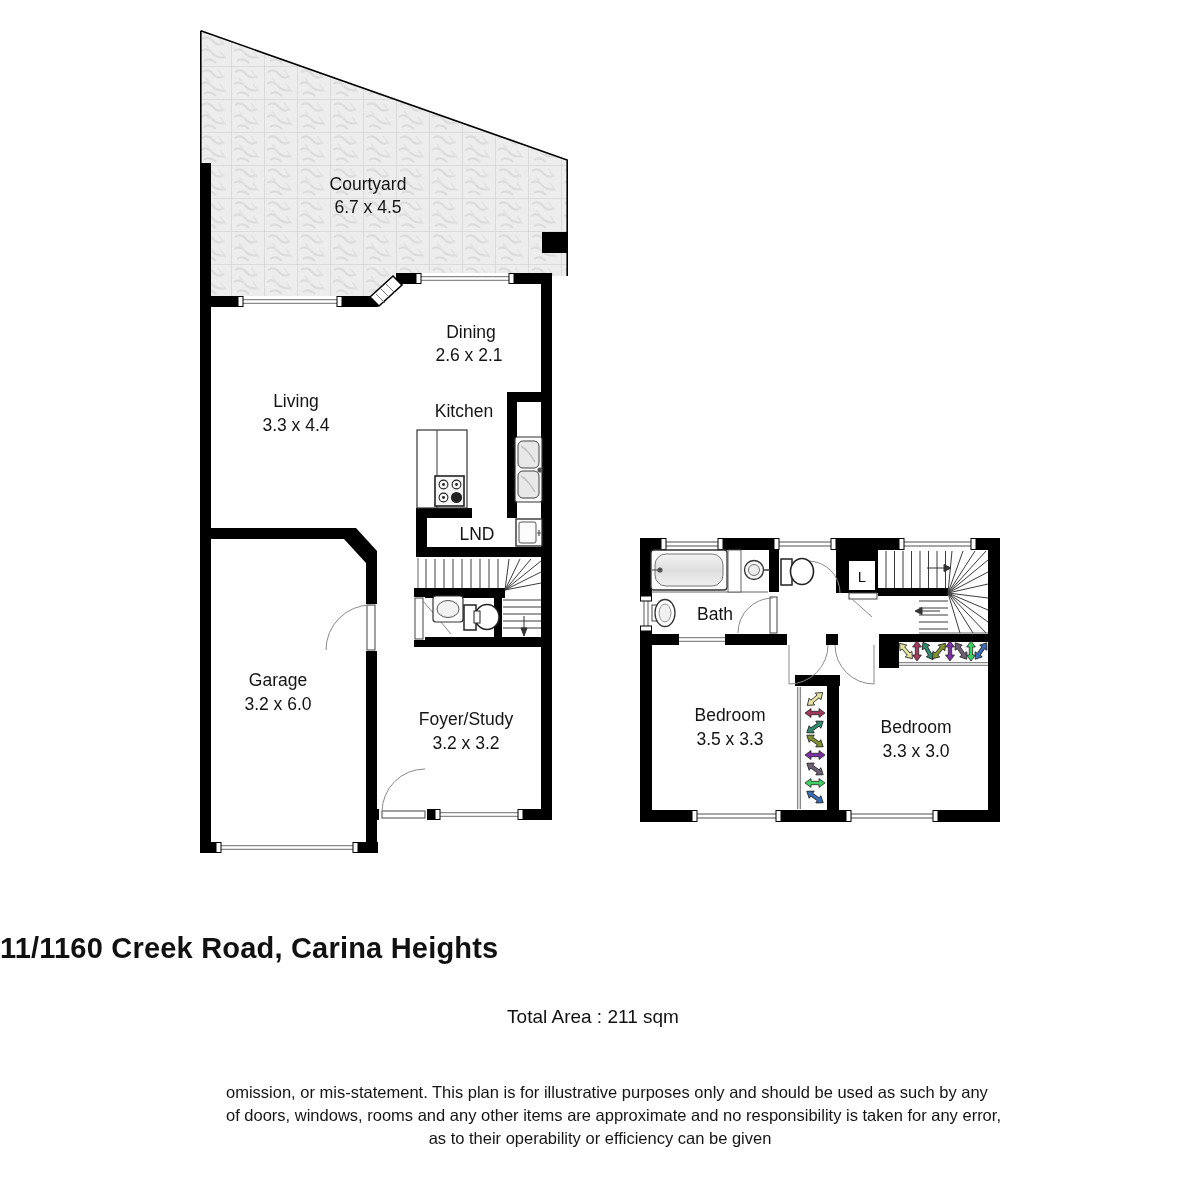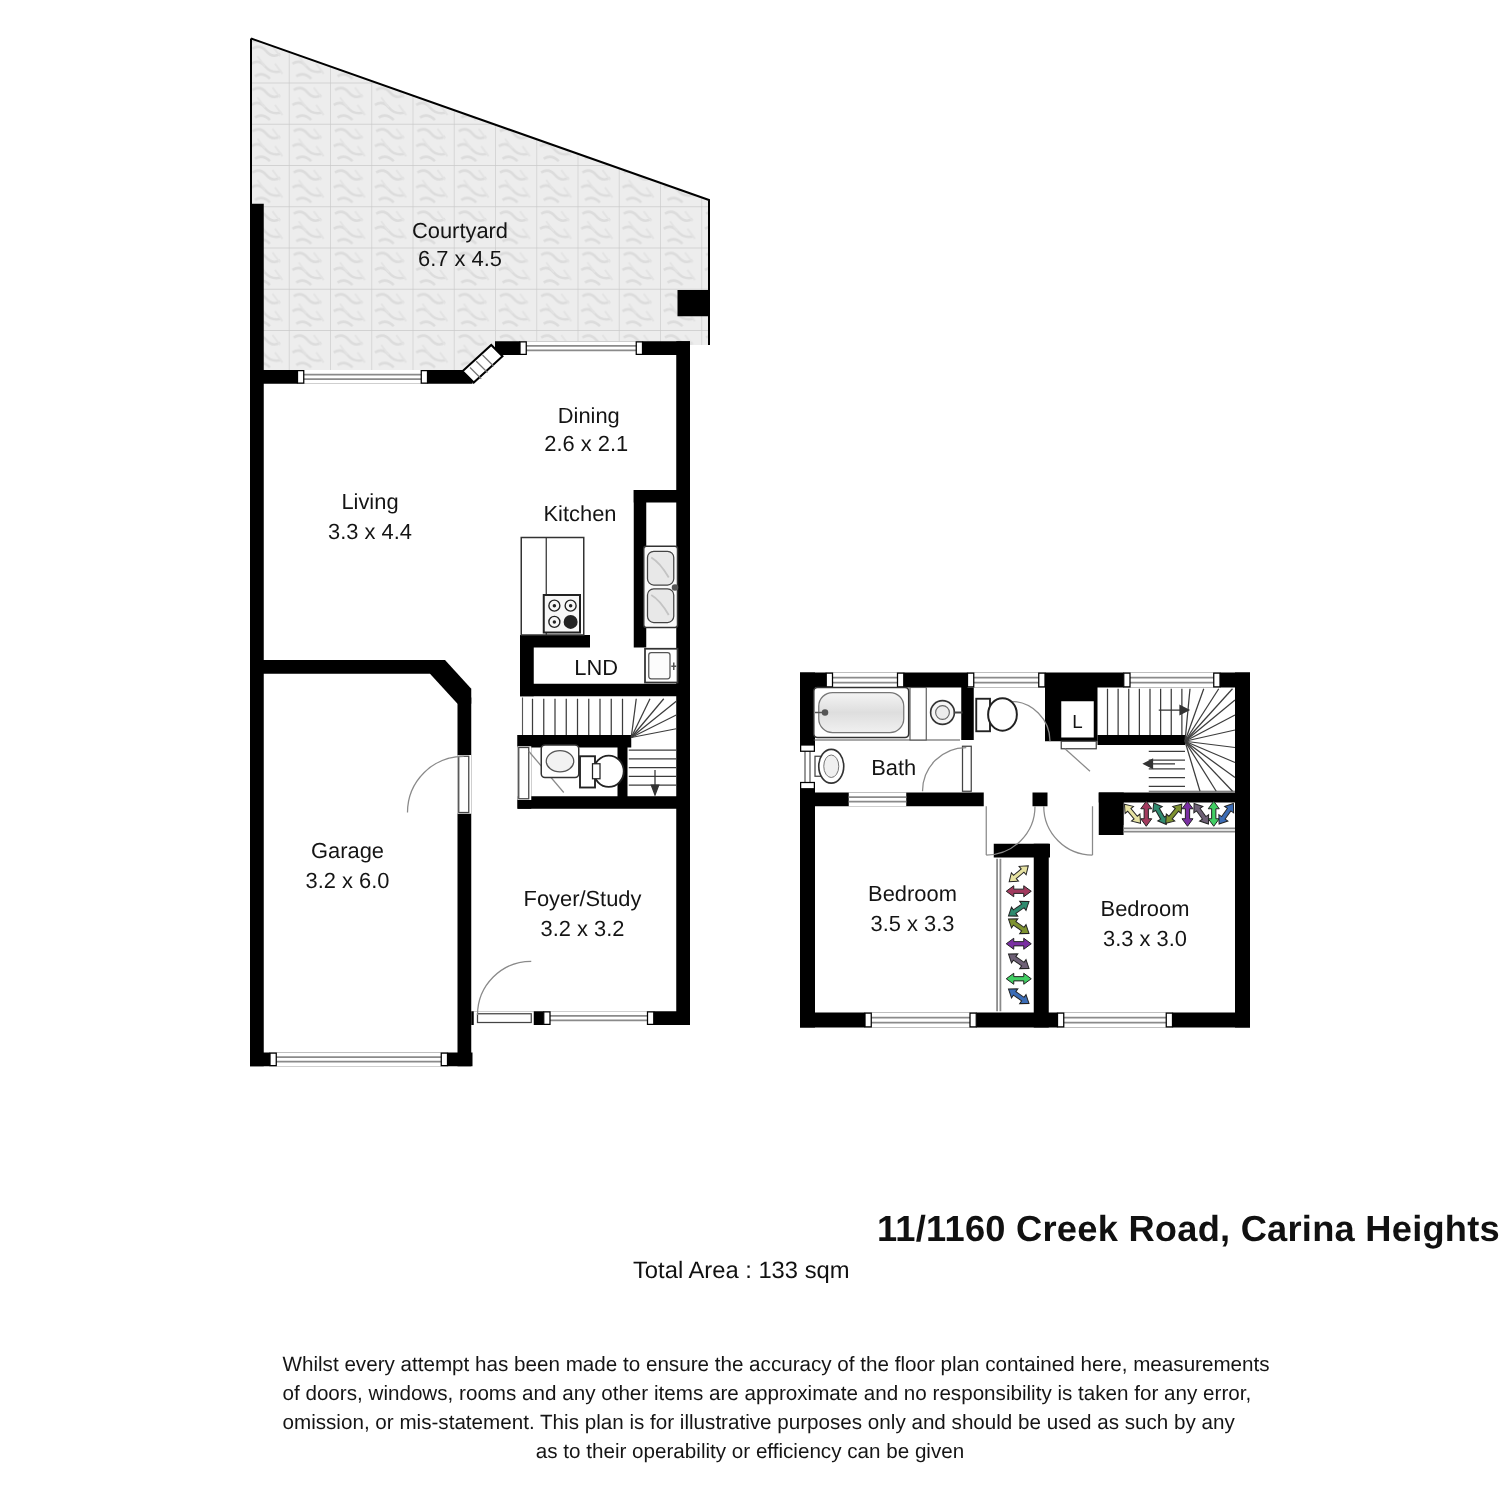--- a/index.html
+++ b/index.html
@@ -8,21 +8,21 @@
   svg{position:absolute;left:0;top:0;}
   .w{fill:var(--wall,#000);}
   .thin{stroke:#000;stroke-width:1.6;fill:none;}
   .fix{stroke:#333;stroke-width:1.2;fill:#fff;}
   .fixl{stroke:#555;stroke-width:0.9;fill:none;}
   .arc{stroke:#8a8a8a;stroke-width:1;fill:none;}
   .leaf{stroke:#444;stroke-width:1;fill:#fff;}
   .tread{stroke:#3c3c3c;stroke-width:1;}
   .lbl{font-family:"Liberation Sans",sans-serif;font-size:17.5px;fill:#141414;text-anchor:middle;}
   .lblS{font-family:"Liberation Sans",sans-serif;font-size:15px;fill:#141414;text-anchor:middle;}
-  #title-block{position:absolute;left:0;right:0;top:968px;text-align:right;
+  #title-block{position:absolute;left:0;right:0;top:932px;text-align:left;
                font-size:29px;font-weight:bold;letter-spacing:0.2px;}
   #areas-block{position:absolute;left:0;right:14px;top:1003px;text-align:center;
                font-size:19px;line-height:28px;}
   #disclaimer{position:absolute;top:1081px;left:50%;transform:translateX(-50%);
               width:748px;font-size:16.5px;line-height:23px;color:#151515;}
   #disclaimer .dl{text-align:center;white-space:nowrap;}
   #disclaimer .dl:last-child{text-align:center;}
 </style>
 </head>
 <body>
@@ -326,23 +326,22 @@
     <text class="lbl" x="730" y="721">Bedroom</text>
     <text class="lbl" x="730" y="745">3.5 x 3.3</text>
     <text class="lbl" x="916" y="733">Bedroom</text>
     <text class="lbl" x="916" y="757">3.3 x 3.0</text>
   </g>
 </svg>
 
 <div id="title-block">11/1160 Creek Road, Carina Heights</div>
 
 <div id="areas-block">
-  <div>Total Area : 133 sqm</div>
+  <div>Total Area : 211 sqm</div>
 </div>
 
 <div id="disclaimer">
-  <div class="dl">Whilst every attempt has been made to ensure the accuracy of the floor plan contained here, measurements</div>
+  <div class="dl">omission, or mis-statement. This plan is for illustrative purposes only and should be used as such by any</div>
   <div class="dl">of doors, windows, rooms and any other items are approximate and no responsibility is taken for any error,</div>
-  <div class="dl">omission, or mis-statement. This plan is for illustrative purposes only and should be used as such by any</div>
   <div class="dl">as to their operability or efficiency can be given</div>
 </div>
 
 </div>
 
 </body></html>

